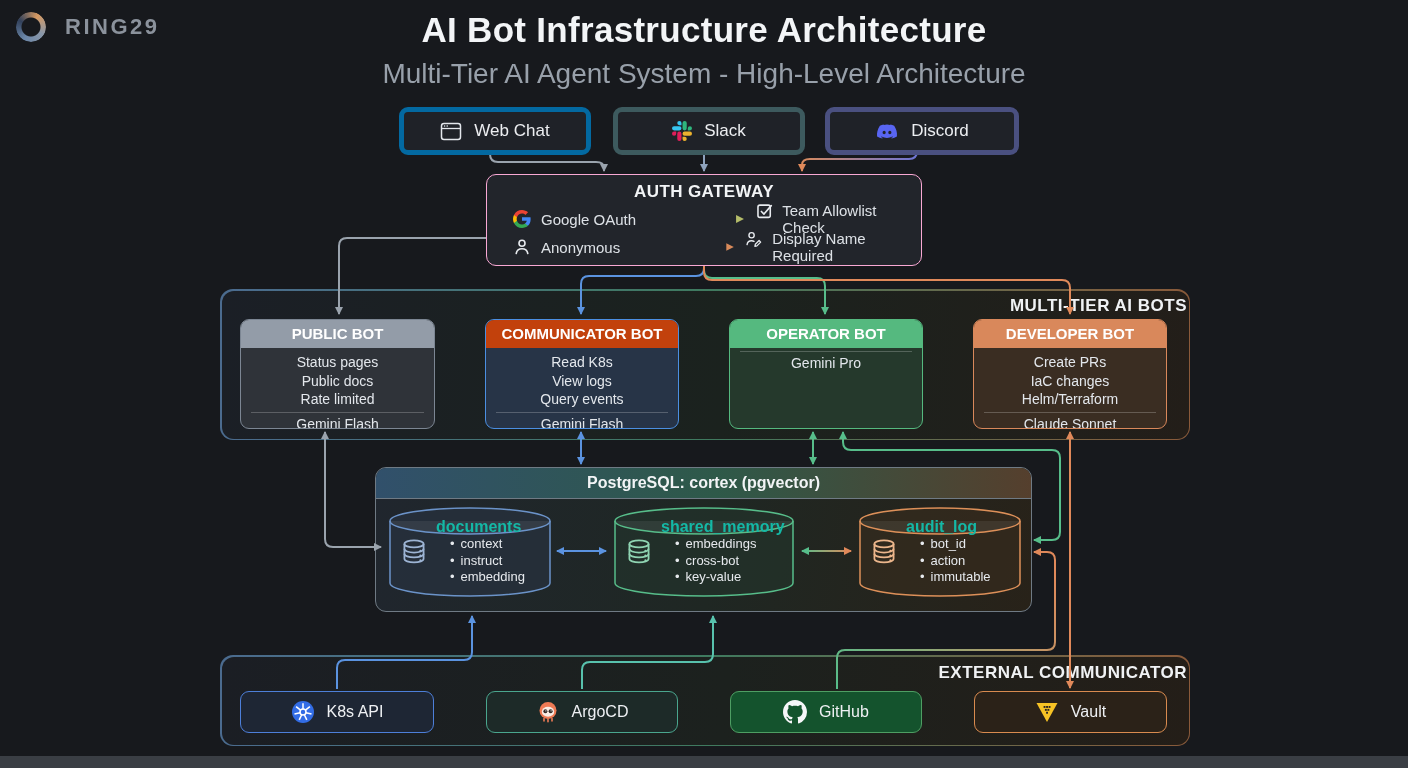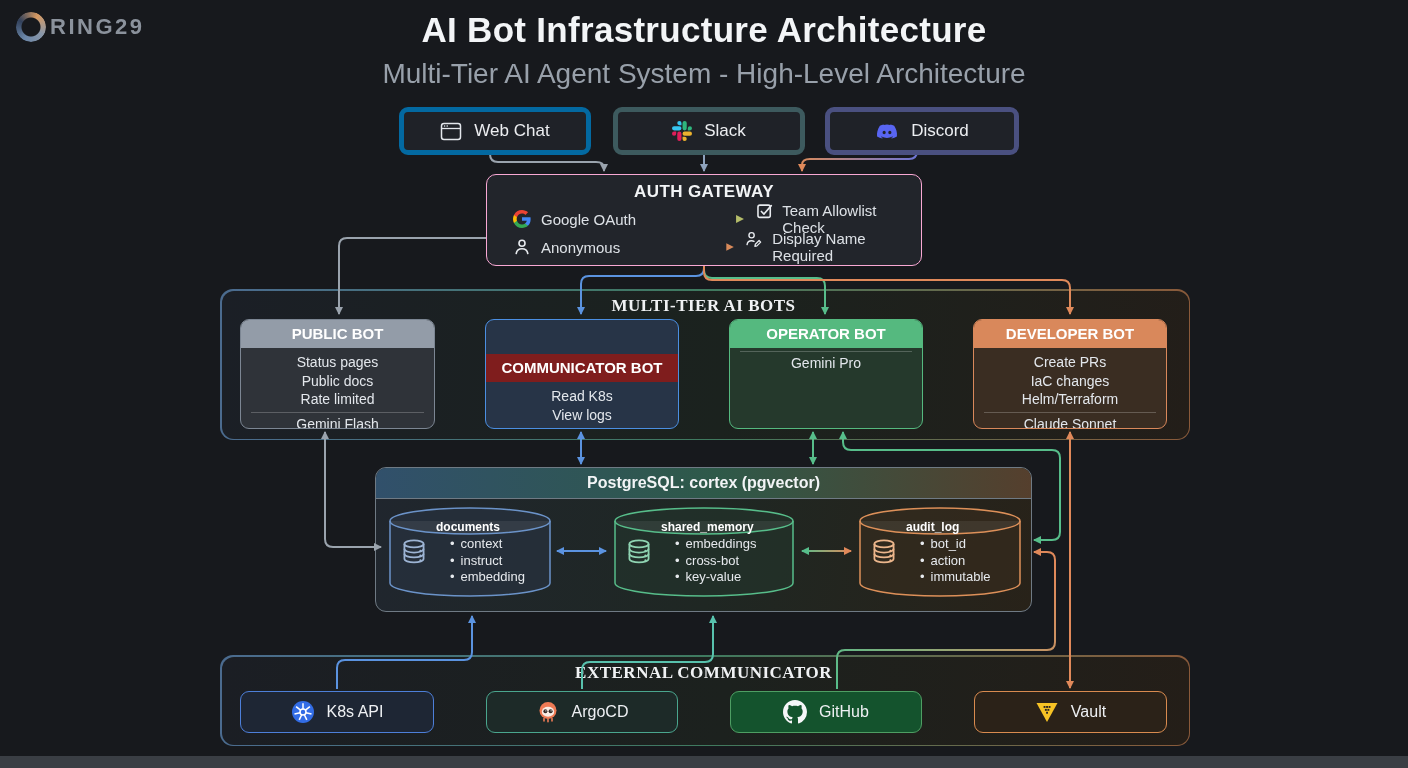--- a/index.html
+++ b/index.html
@@ -3,21 +3,21 @@
 <meta charset="utf-8">
 <style>
   html,body{margin:0;padding:0;background:#101114;}
   .stage{
     position:relative;width:1408px;height:768px;overflow:hidden;
     background:#17191d;
     font-family:"Liberation Sans",sans-serif;
     color:#e8ebef;
   }
   
-  .logo{position:absolute;left:16px;top:12px;display:flex;align-items:center;gap:4px;}
+  .logo{position:absolute;left:16px;top:12px;display:flex;align-items:center;gap:19px;}
   .logo-ring{width:30px;height:30px;border-radius:50%;
     background:conic-gradient(from 210deg,#6a86a8,#31405a,#d79a62,#8a97a8,#6a86a8);
     -webkit-mask:radial-gradient(circle,transparent 9px,#000 10px);
             mask:radial-gradient(circle,transparent 9px,#000 10px);}
   .logo-text{font-size:22px;font-weight:bold;letter-spacing:2.5px;color:#8b929c;}
   .page-title{position:absolute;left:0;top:10px;width:100%;text-align:center;
     font-size:35px;font-weight:bold;color:#f3f5f7;letter-spacing:.3px;}
   .page-subtitle{position:absolute;left:0;top:58px;width:100%;text-align:center;
     font-size:28px;color:#98a0aa;}
   
@@ -31,40 +31,40 @@
   .g-row{display:flex;align-items:center;padding-left:26px;height:28px;}
   .g-row .lbl{font-size:15px;color:#dde1e6;}
   .g-left{display:flex;align-items:center;gap:10px;width:162px;}
   .g-right{display:flex;align-items:flex-start;gap:9px;}
   
   .gwrap{position:absolute;border-radius:13px;padding:1.5px;
     background:linear-gradient(90deg,#4b6b8f,#3f7a5f 50%,#8a5a3a);}
   .ginner{width:100%;height:100%;border-radius:12px;box-sizing:border-box;}
   .mt-inner{background:linear-gradient(95deg,#1b1f26,#1b221e 52%,#231e19);}
   .ext-inner{background:linear-gradient(95deg,#1b1e24,#1c211e 52%,#241e18);}
-  .section-label{position:absolute;width:100%;text-align:center;font-size:17px;
-    font-weight:bold;color:#f0f2f4;letter-spacing:.5px;font-family:Liberation Serif, serif;}
+  .section-label{position:absolute;width:100%;text-align:right;font-size:17px;
+    font-weight:bold;color:#f0f2f4;letter-spacing:.5px;}
   
   .bot{position:absolute;border-radius:9px;box-sizing:border-box;overflow:hidden;
     border:1px solid;display:flex;flex-direction:column;}
   .bot-header{height:28px;line-height:28px;text-align:center;font-size:15px;font-weight:bold;color:#fff;}
   .bot-body{flex:1;text-align:center;font-size:14px;color:#e3e7ec;padding-top:5px;line-height:18.5px;}
   .bot-model{text-align:center;font-size:14px;color:#e3e7ec;padding:3px 0 6px;
     border-top:1px solid rgba(255,255,255,.22);margin:3px 10px 0;}
   
   .pg{position:absolute;left:375px;top:467px;width:657px;height:145px;border-radius:11px;
     box-sizing:border-box;border:1px solid #6f7a84;overflow:hidden;
     background:linear-gradient(100deg,#20262e,#1f2723 52%,#282219);}
   .pg-header{height:30px;line-height:30px;text-align:center;font-size:16px;font-weight:bold;color:#f2f4f6;
     background:linear-gradient(90deg,#31506b,#2e5949 52%,#553f2d);
     border-bottom:1px solid #6f7a84;}
   .dbcard{position:absolute;display:flex;align-items:center;gap:8px;box-sizing:border-box;padding-left:12px;}
   .dbcard svg.cyl{position:absolute;left:0;top:0;}
   .db-text{position:relative;font-size:13px;line-height:16.5px;color:#e6e9ed;}
-  .db-title{font-weight:bold;font-size:12px;color:#ffffff;}
+  .db-title{font-weight:bold;font-size:16px;color:#14b8a6;}
   .db-text ul{margin:1px 0 0;padding-left:14px;list-style:none;}
   .db-text li::before{content:"•";margin-right:6px;}
   .dbicon{position:relative;flex:0 0 auto;}
   
   .echip{position:absolute;display:flex;align-items:center;justify-content:center;gap:12px;
     border-radius:9px;font-size:16px;color:#eef0f3;border:1px solid;box-sizing:border-box;}
   .overlay{position:absolute;left:0;top:0;z-index:5;pointer-events:none;}
   .layer1{position:absolute;z-index:2;}
   .layer3{z-index:8;}
   .bottom-bar{position:absolute;left:0;top:756px;width:1408px;height:12px;background:#3a3e44;}
@@ -239,21 +239,21 @@
     <div class="bot-header" style="background:#939ca8;">PUBLIC BOT</div>
     <div class="bot-body">
       <div>Status pages</div>
       <div>Public docs</div>
       <div>Rate limited</div>
     </div>
     <div class="bot-model">Gemini Flash</div>
   </div>
 
   <div class="bot layer3" style="left:485px;top:319px;width:194px;height:110px;border-color:#4b8fe2;background:#273447;position:absolute;">
-    <div class="bot-header" style="background:#7f1d1d;margin-top:34px;">COMMUNICATOR BOT</div>
+    <div class="bot-header" style="background:#c2410c;">COMMUNICATOR BOT</div>
     <div class="bot-body">
       <div>Read K8s</div>
       <div>View logs</div>
       <div>Query events</div>
     </div>
     <div class="bot-model">Gemini Flash</div>
   </div>
 
   <div class="bot layer3" style="left:729px;top:319px;width:194px;height:110px;border-color:#55b97f;background:#25392c;position:absolute;">
     <div class="bot-header" style="background:#55b97f;">OPERATOR BOT</div>

